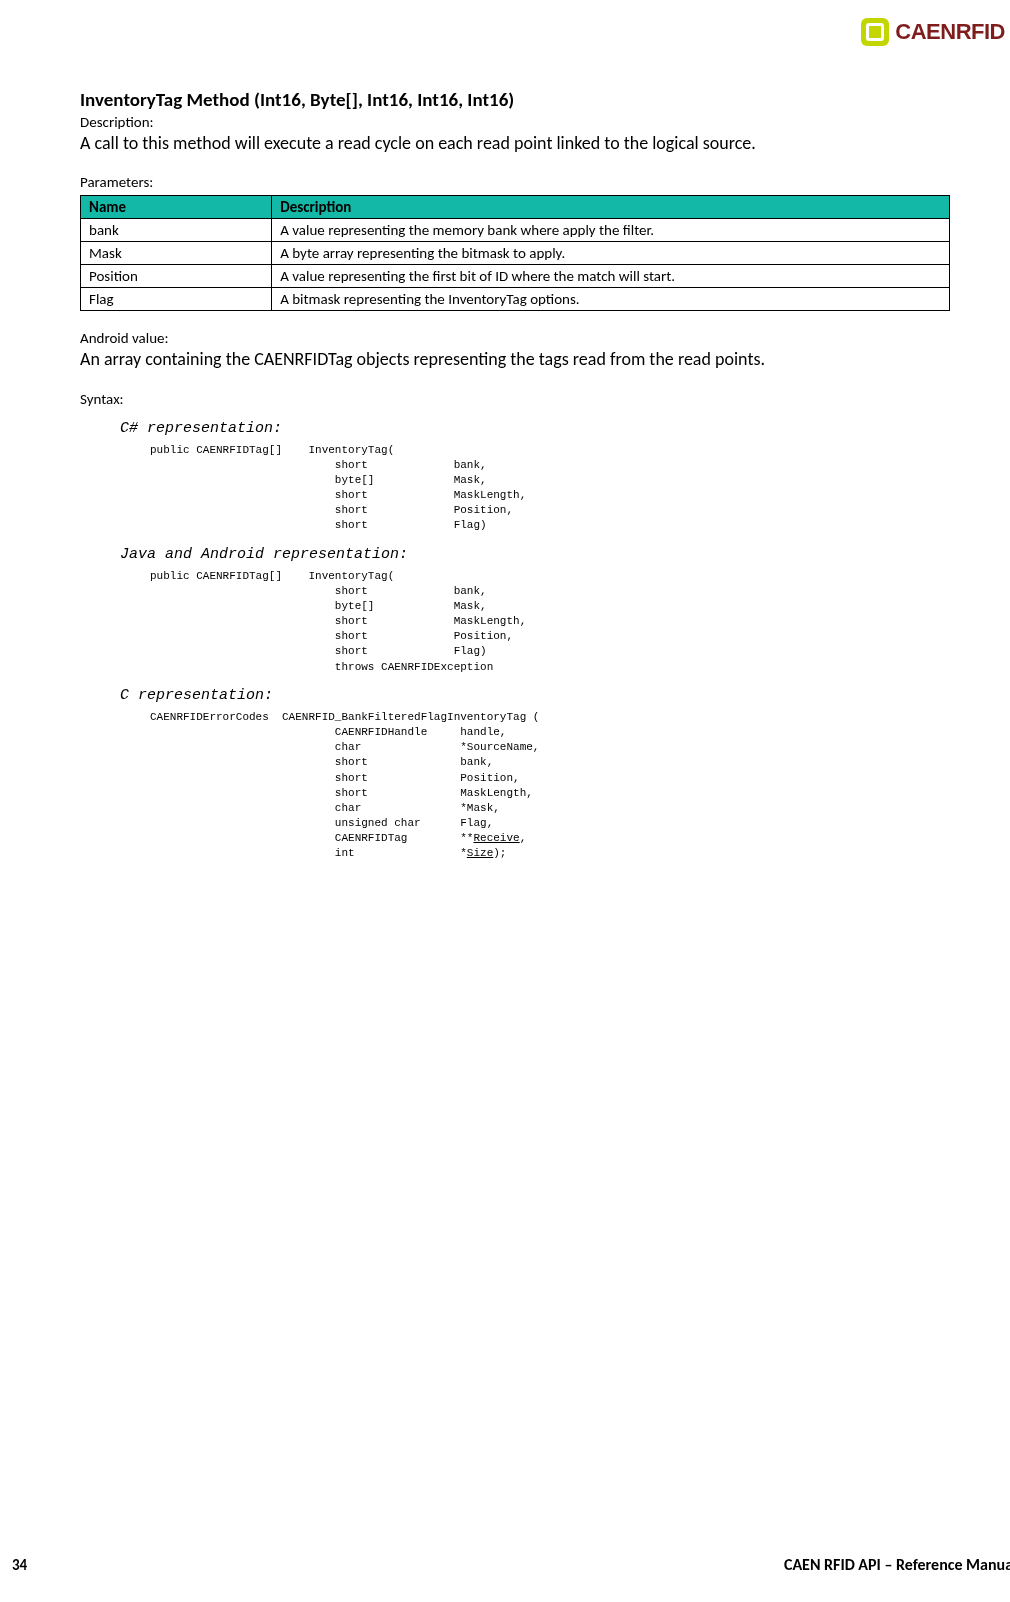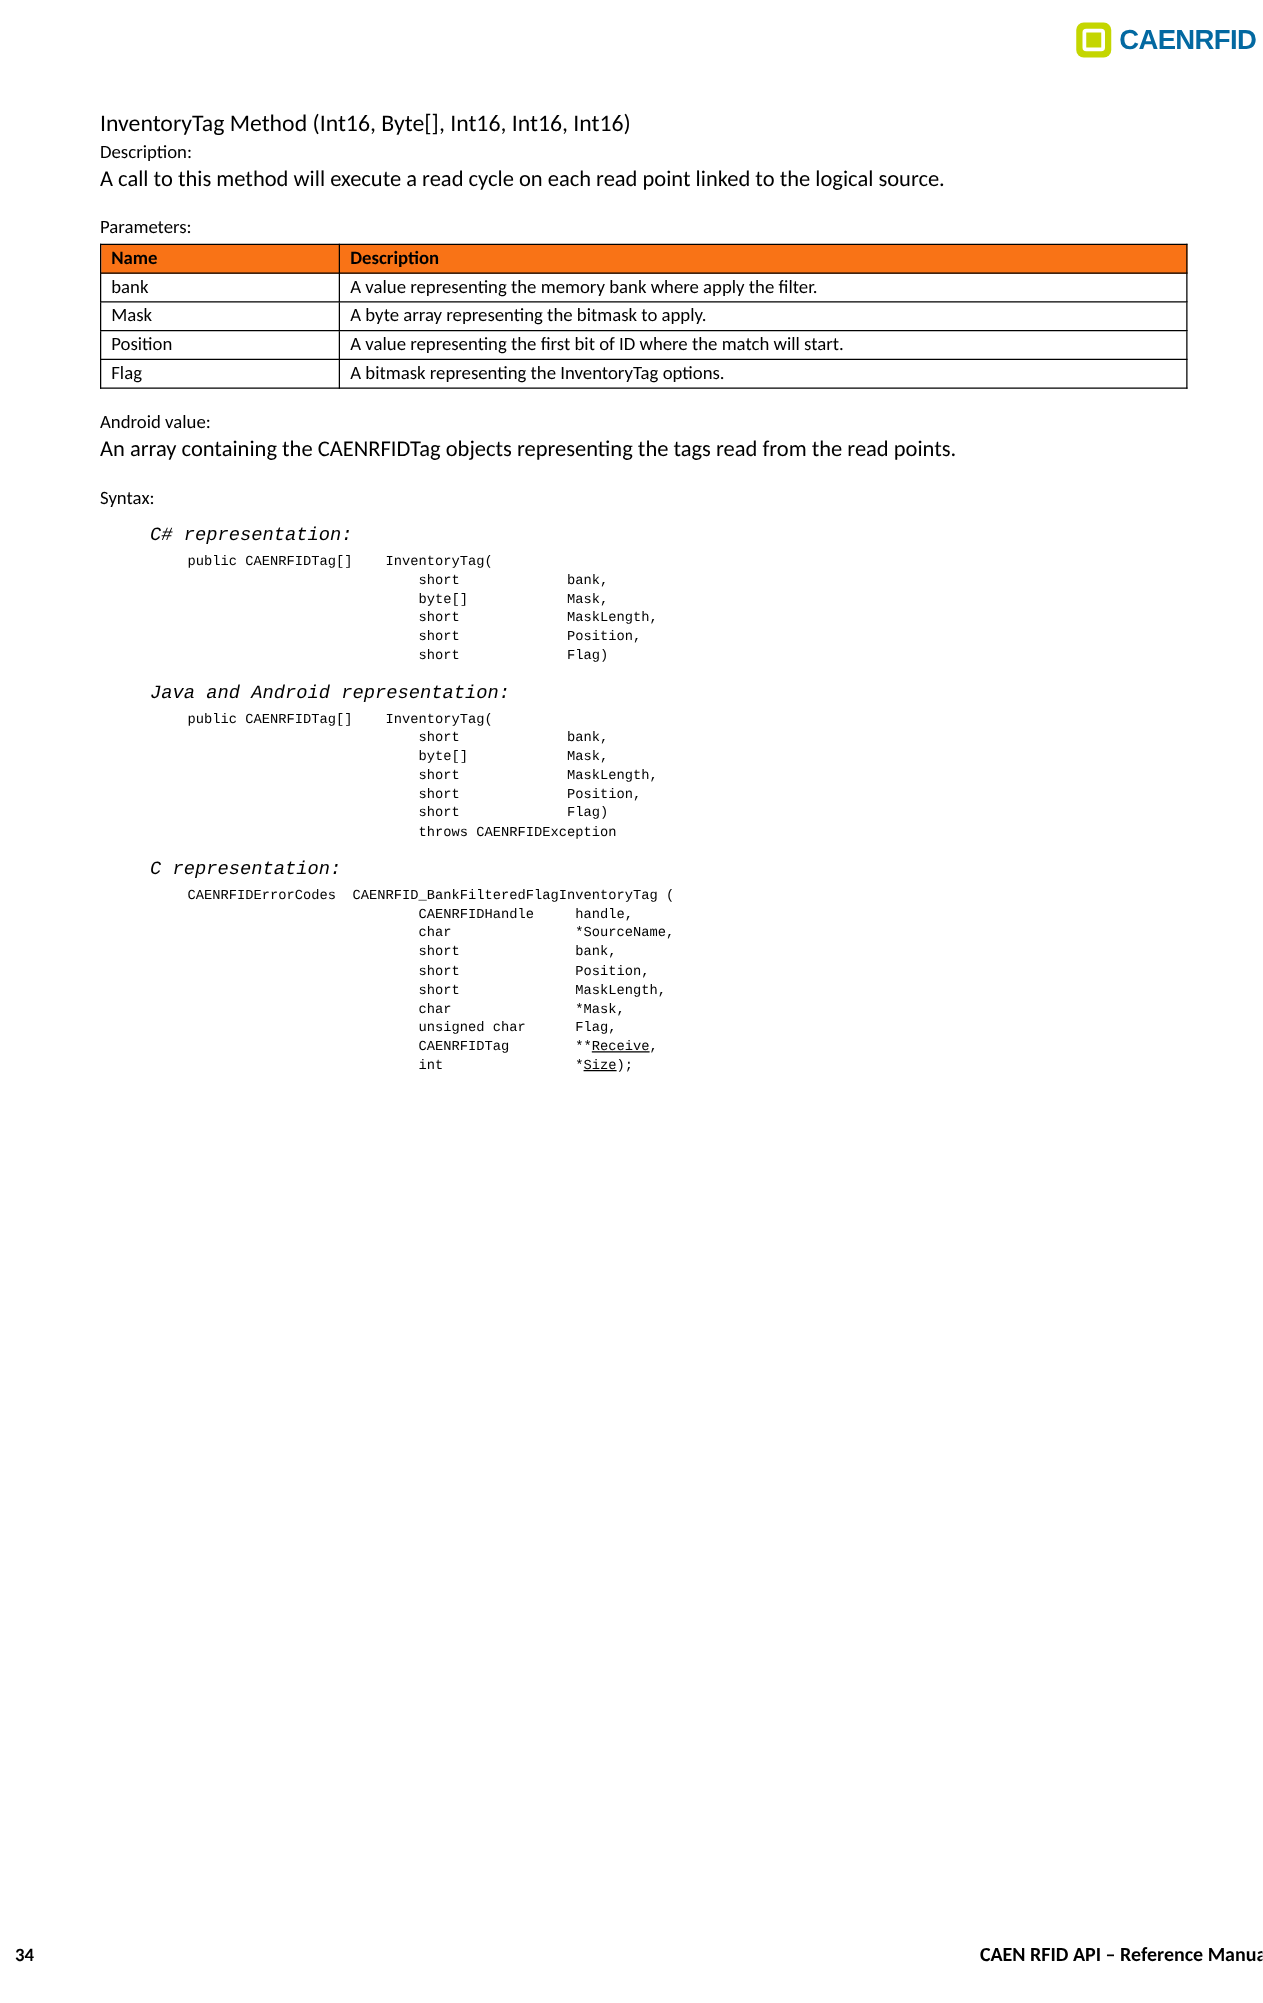--- a/index.html
+++ b/index.html
@@ -35,30 +35,30 @@
       width: 12px;
       height: 12px;
       border: 3px solid #fff;
       border-radius: 3px;
       display: block;
     }
     .logo-text {
       font-family: Arial, sans-serif;
       font-weight: 900;
       font-size: 22px;
-      color: #0369a1;
+      color: #7f1d1d;
       letter-spacing: -0.5px;
     }
     .content {
       width: 870px;
       margin-top: 68px;
     }
     h2 {
       font-size: 19px;
-      font-weight: normal;
+      font-weight: bold;
       margin-bottom: 0;
     }
     .section-label {
       font-size: 15px;
       margin-top: 2px;
     }
     .section-text {
       font-size: 18px;
       margin-bottom: 18px;
       line-height: 1.35;
@@ -70,21 +70,21 @@
       margin-bottom: 18px;
     }
     th, td {
       border: 1px solid #000;
       padding: 2px 8px;
       text-align: left;
       font-size: 15px;
       font-weight: normal;
     }
     th {
-      background: #f97316;
+      background: #14b8a6;
       font-weight: bold;
     }
     .col-name { width: 22%; }
     .col-desc { width: 78%; }
     .sub-label {
       font-style: italic;
       font-size: 15px;
       margin-left: 40px;
       margin-top: 12px;
       margin-bottom: 6px;

